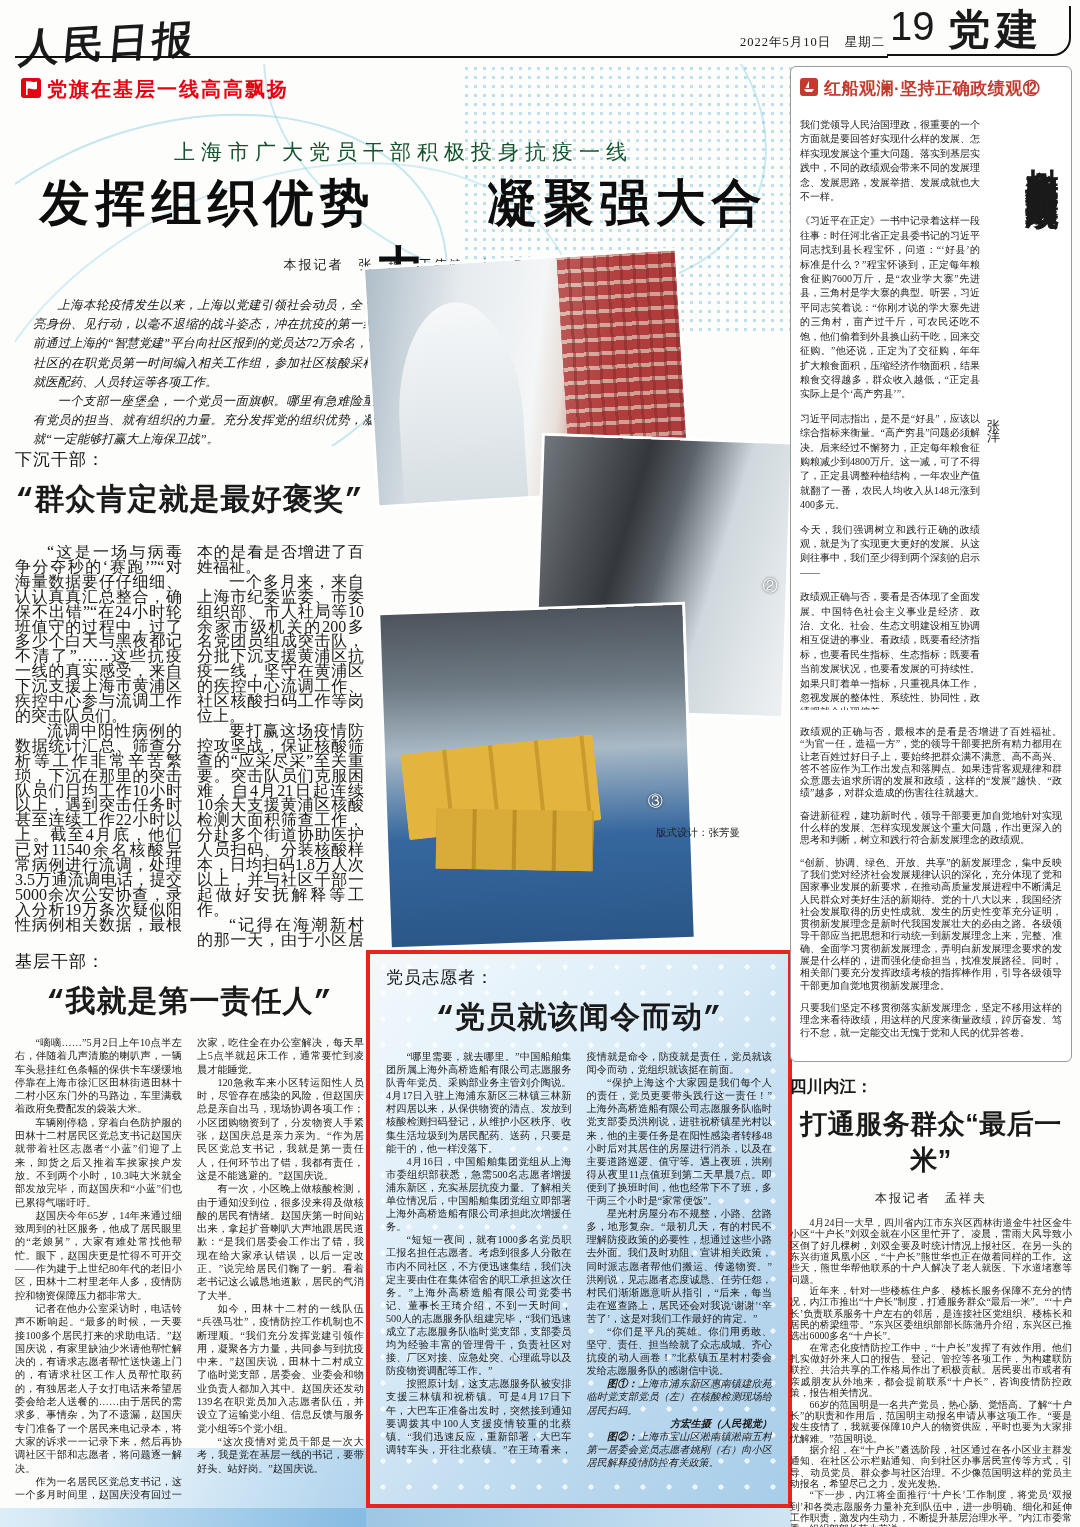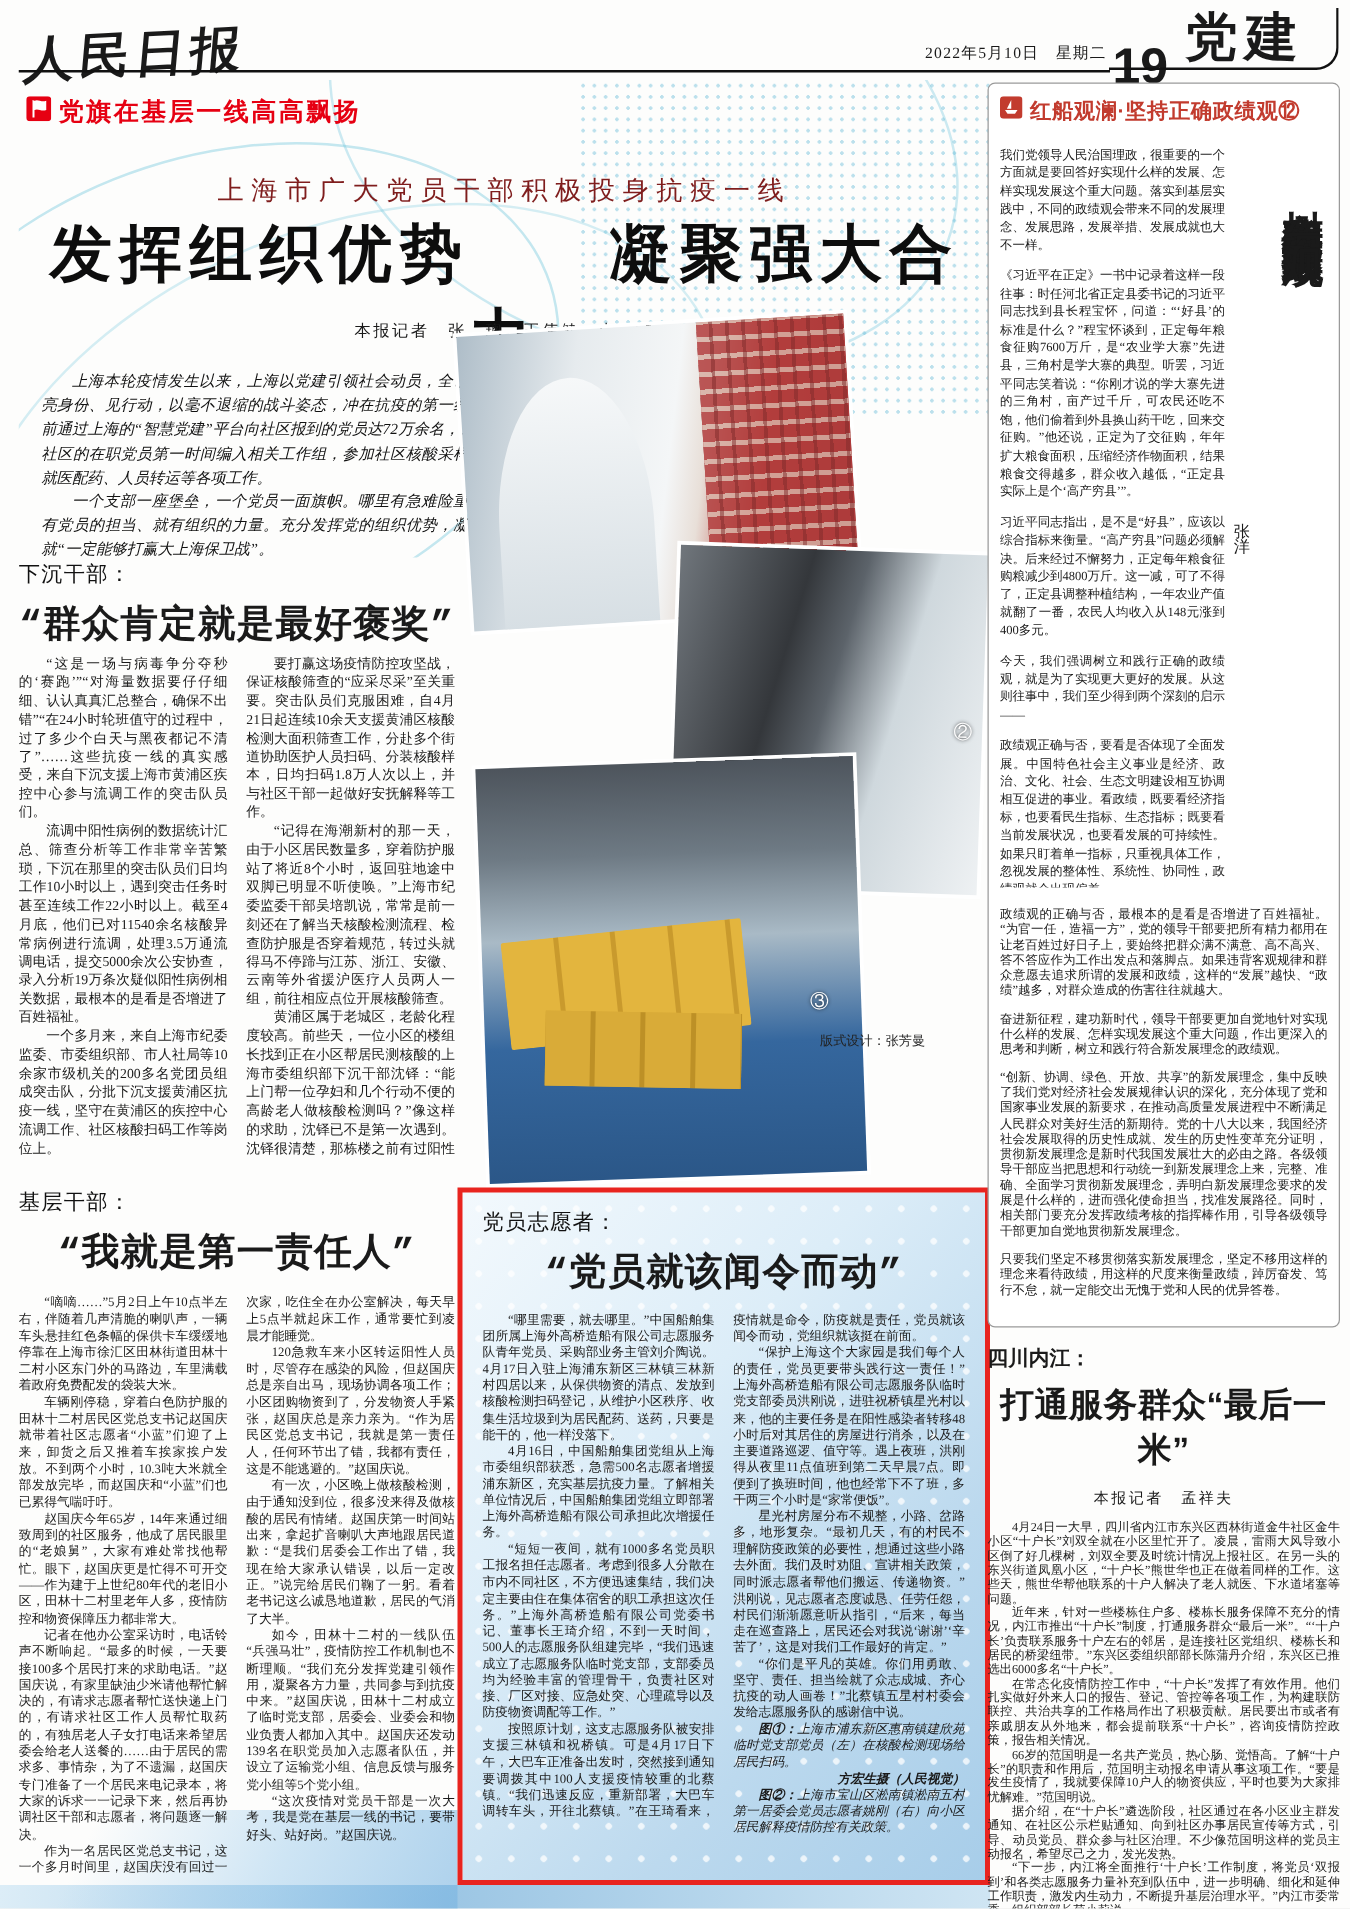--- a/index.html
+++ b/index.html
@@ -3,40 +3,40 @@
 <meta charset="utf-8">
 <style>
   html,body{margin:0;padding:0;background:#e8e8e8;}
   #page{position:relative;width:1080px;height:1527px;margin:0 auto;background:#fdfdfc;overflow:hidden;
         font-family:"Liberation Serif","DejaVu Serif",serif;color:#1a1a1a;}
   [data-name]{box-sizing:border-box;}
   
   .masthead{position:absolute;left:20px;top:16px;font-size:40px;font-weight:bold;
             transform:skewX(-8deg) rotate(-3deg);letter-spacing:4px;font-family:"DejaVu Serif",serif;}
   .hdate{position:absolute;left:740px;top:34px;font-size:12.5px;letter-spacing:1px;}
-  .pnum{position:absolute;left:890px;top:4px;font-size:40px;font-weight:bold;font-family:"Liberation Sans",sans-serif;margin-top:27px;}
+  .pnum{position:absolute;left:890px;top:4px;font-size:40px;font-weight:normal;font-family:"Liberation Sans",sans-serif;}
   .psec{position:absolute;left:948px;top:2px;font-size:42px;font-weight:900;letter-spacing:6px;
         font-family:Liberation Sans, sans-serif;}
   .hrule{position:absolute;left:15px;top:56px;width:873px;border-top:2px solid #111;}
   .hbracket{position:absolute;left:887px;top:6px;width:184px;height:50px;
             border-right:2px solid #111;border-bottom:2px solid #111;border-bottom-right-radius:18px;}
   
   .banner{position:absolute;left:15px;top:64px;width:777px;height:382px;overflow:hidden;}
   .bg-dots{position:absolute;right:0;top:0;width:330px;height:270px;opacity:.5;
            background-image:radial-gradient(#79c2dc 1.4px,transparent 1.6px);background-size:9px 9px;}
   .bg-dots2{position:absolute;right:130px;top:200px;width:260px;height:170px;opacity:.35;
            background-image:radial-gradient(#79c2dc 1.2px,transparent 1.4px);background-size:8px 8px;}
   .wave{position:absolute;border:2px solid rgba(90,190,215,.35);border-radius:50%;}
   .w1{left:-120px;top:60px;width:560px;height:380px;transform:rotate(-18deg);}
   .w2{left:-60px;top:120px;width:640px;height:420px;transform:rotate(-24deg);border-color:rgba(90,190,215,.25);}
   .w3{left:240px;top:-140px;width:520px;height:360px;transform:rotate(20deg);border-color:rgba(90,190,215,.3);}
   .badge{position:absolute;left:6px;top:12px;display:flex;align-items:center;gap:6px;}
   .badge-txt{font-size:20px;font-weight:700;color:#e60012;font-family:"Liberation Sans",sans-serif;letter-spacing:2px;}
   .kicker-line{position:absolute;left:0;top:74px;width:100%;text-align:center;font-size:21px;
-               letter-spacing:6px;color:#7f1d1d;font-family:"Liberation Sans",sans-serif;}
+               letter-spacing:6px;color:#14532d;font-family:"Liberation Sans",sans-serif;}
   .mainhead{position:absolute;left:0;top:106px;width:100%;text-align:center;font-size:50px;font-weight:900;
             letter-spacing:6px;font-family:"Liberation Sans",sans-serif;color:#0d0d0d;}
   .mainby{position:absolute;left:0;top:192px;width:100%;text-align:center;font-size:13px;letter-spacing:2px;}
   .ednote{position:absolute;left:18px;top:232px;width:418px;font-size:12.3px;line-height:19.2px;
           text-align:justify;font-style:italic;color:#111;}
   .ednote p{margin:0;text-indent:2em;}
   
   .photo{position:absolute;overflow:hidden;box-shadow:0 0 0 3px #fff;}
   .photo1{left:372px;top:260px;width:310px;height:236px;transform:rotate(-3.5deg);
           background:linear-gradient(100deg,#aebdc8 0%,#e6ebee 28%,#f4f6f7 52%,#e8dfd8 60%,#b8473f 74%,#8f3434 100%);}
@@ -60,21 +60,21 @@
   .design-credit{position:absolute;left:656px;top:826px;font-size:10.5px;color:#222;z-index:5;
                  font-family:"Liberation Sans",sans-serif;}
   
   .art{position:absolute;z-index:2;}
   .akicker{font-size:17px;font-family:"Liberation Sans",sans-serif;color:#111;letter-spacing:1px;}
   .ahead{text-align:center;font-size:30px;font-weight:900;font-family:Liberation Mono, monospace;
          letter-spacing:1px;margin:8px 0 0 0;}
   .cols2{column-count:2;column-gap:15px;text-align:justify;}
   .cols2 p,.flow p{margin:0;text-indent:2em;}
   .artx{left:15px;top:448px;width:349px;height:492px;}
-  .artx .cols2{margin-top:4px;font-size:11px;line-height:14.9px;height:408px;overflow:hidden;}
+  .artx .cols2{margin-top:25px;font-size:16px;line-height:14.9px;height:408px;overflow:hidden;}
   .artj{left:15px;top:950px;width:349px;height:577px;}
   .artj .cols2{margin-top:14px;font-size:10.2px;line-height:13.3px;height:468px;overflow:hidden;}
   
   .artd{left:366px;top:950px;width:426px;height:558px;border:4px solid #e8241f;
         background:
           radial-gradient(rgba(255,255,255,.75) 2.4px,transparent 2.8px),
           linear-gradient(132deg,#f3f9fd 0%,#dcedf8 36%,#bcd9ee 70%,#a7cde9 100%);
         background-size:26px 26px,100% 100%;
         padding:12px 16px;}
   .artd .cols2{margin-top:12px;font-size:10.2px;line-height:13.1px;height:432px;overflow:hidden;}

